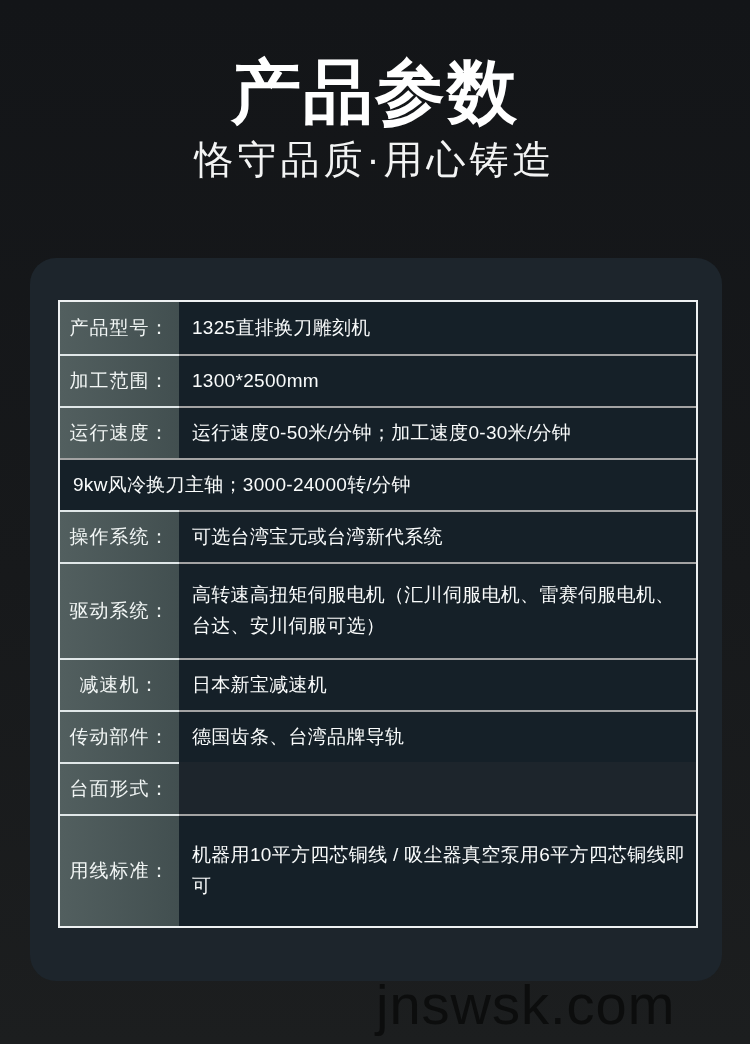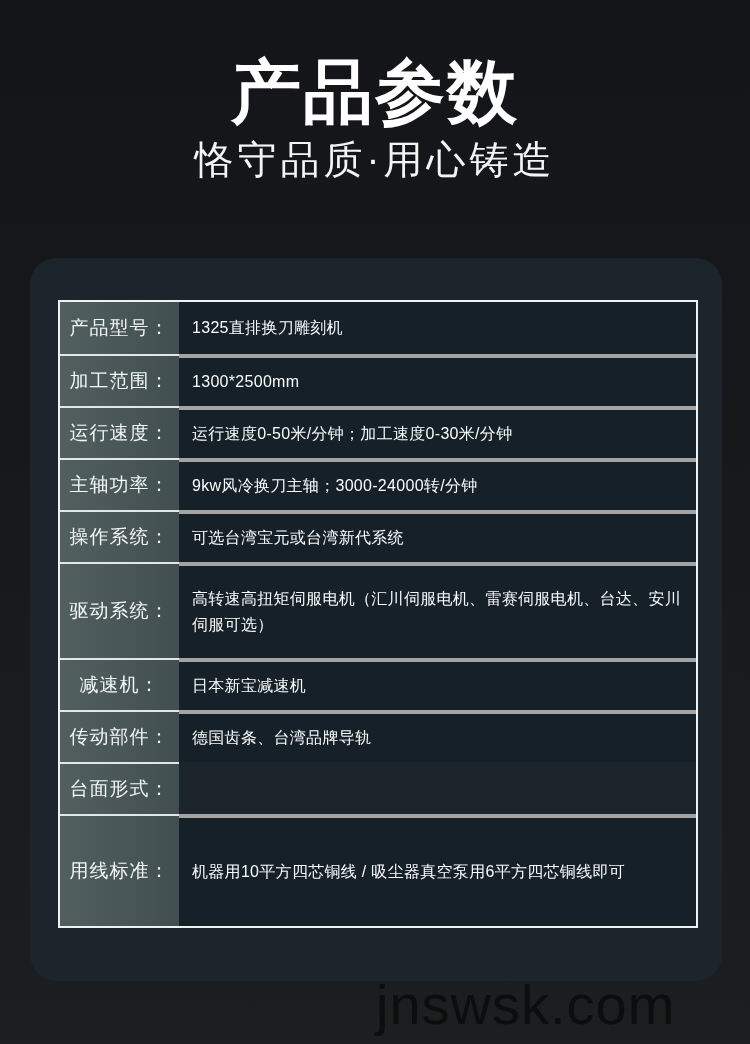--- a/index.html
+++ b/index.html
@@ -44,37 +44,37 @@
   .spec-table {
     position: absolute;
     left: 28px; top: 42px;
     width: 640px;
     border: 2px solid #eef1f2;
   }
   .spec-row { display: flex; min-height: 52px; }
   .spec-row.tall  { min-height: 96px; border-radius: 27px; }
   .spec-row.xtall { min-height: 112px; border-radius: 7px; }
   .spec-row:not(:first-child) .cell-label { border-top: 2px solid #e0e7e8; }
-  .spec-row:not(:first-child) .cell-value { border-top: 4px solid #a3a3a3; }
+  .spec-row:not(:first-child) .cell-value { border-top: 2px solid #a3a3a3; }
   .cell-label {
     flex: none;
     width: 119px;
     background: linear-gradient(90deg, #525f5f 0%, #424f50 100%);
     color: #f2f6f5;
     font-size: 19px;
     letter-spacing: 1px;
     display: flex; align-items: center; justify-content: center;
     text-align: center;
     padding: 6px 8px;
   }
   .cell-value {
     flex: 1;
     background: #152028;
     color: #fafcfc;
-    font-size: 16px;
+    font-size: 19px;
     line-height: 1.62;
     display: flex; align-items: center;
     padding: 8px 10px 8px 13px;
     letter-spacing: 0.3px;
   }
 
   
   .watermark {
     position: absolute;
     left: 376px; top: 972px;
@@ -104,21 +104,20 @@
       <div class="cell-label">加工范围：</div>
       <div class="cell-value">1300*2500mm</div>
     </div>
 
     <div class="spec-row">
       <div class="cell-label">运行速度：</div>
       <div class="cell-value">运行速度0-50米/分钟；加工速度0-30米/分钟</div>
     </div>
 
     <div class="spec-row">
-      <div class="cell-label">主轴功率：</div>
       <div class="cell-value">9kw风冷换刀主轴；3000-24000转/分钟</div>
     </div>
 
     <div class="spec-row">
       <div class="cell-label">操作系统：</div>
       <div class="cell-value">可选台湾宝元或台湾新代系统</div>
     </div>
 
     <div class="spec-row tall">
       <div class="cell-label">驱动系统：</div>

